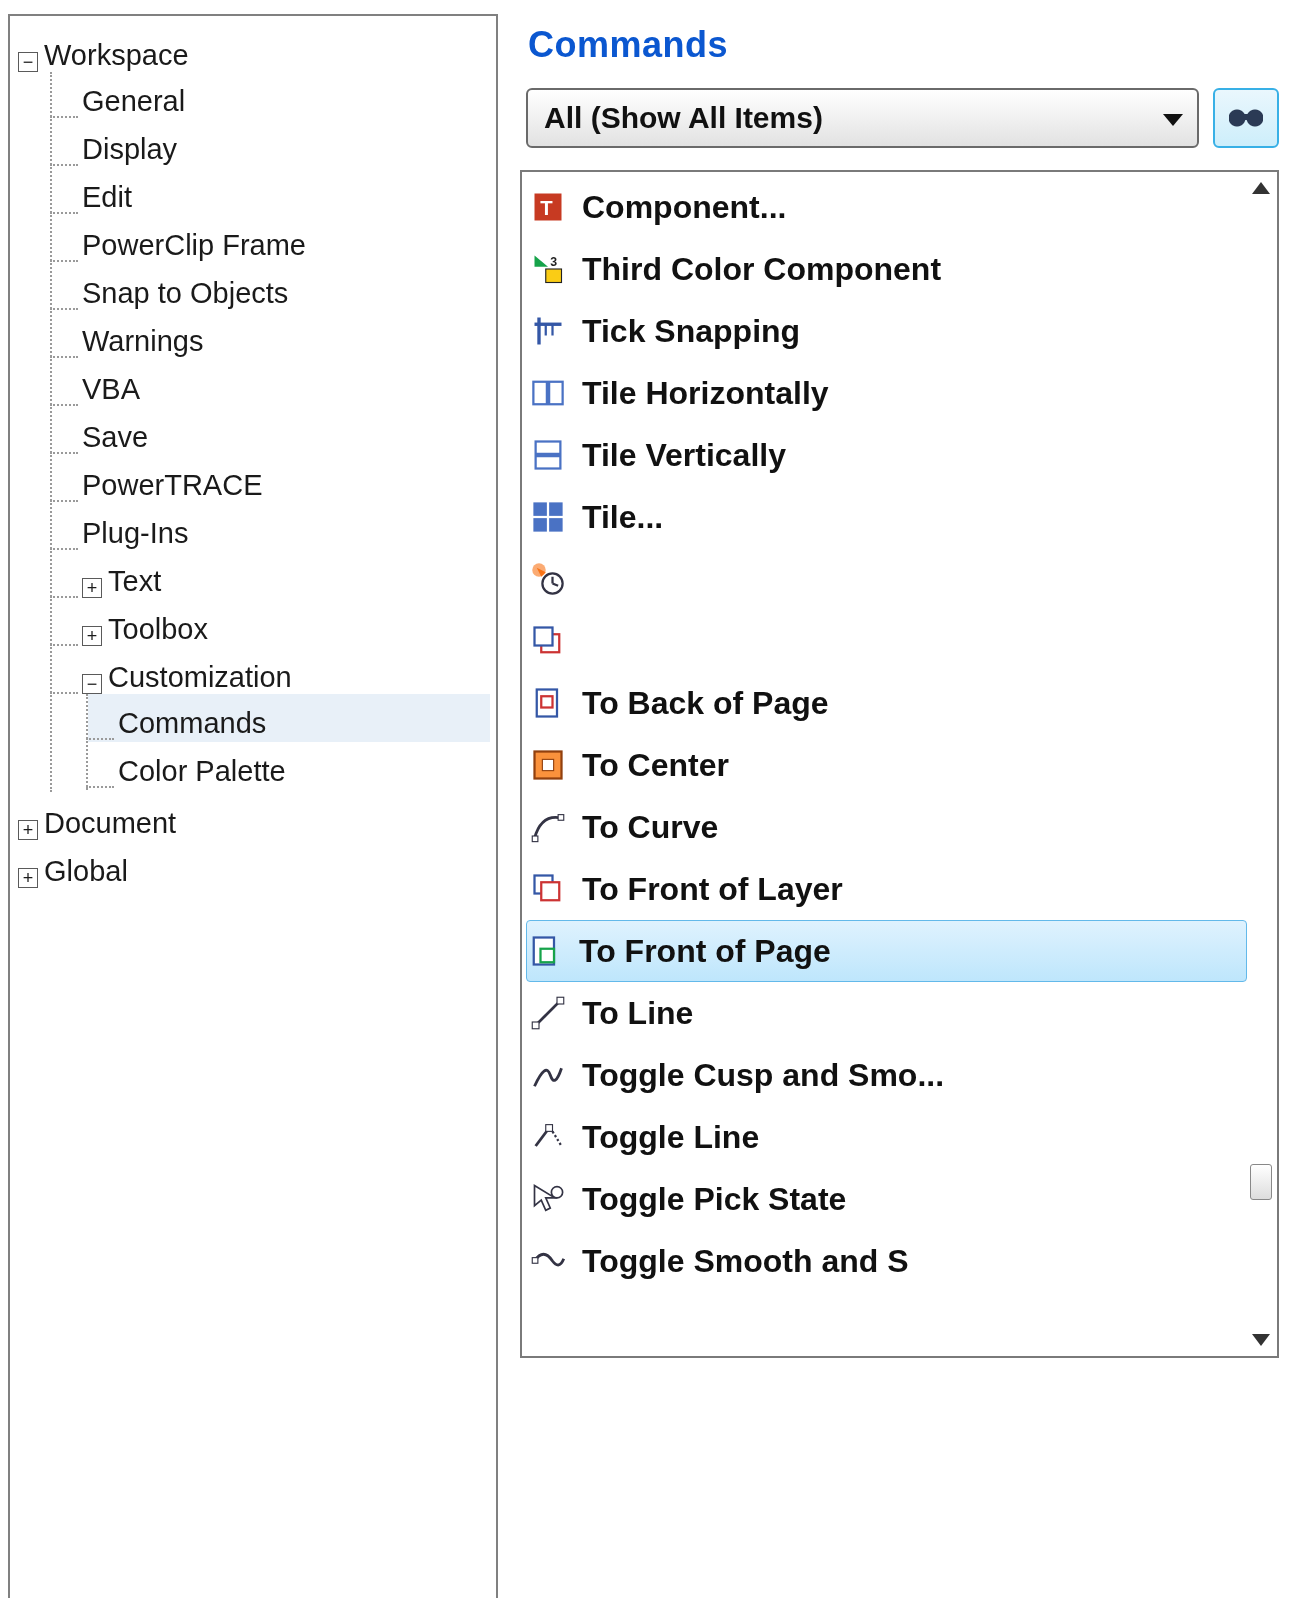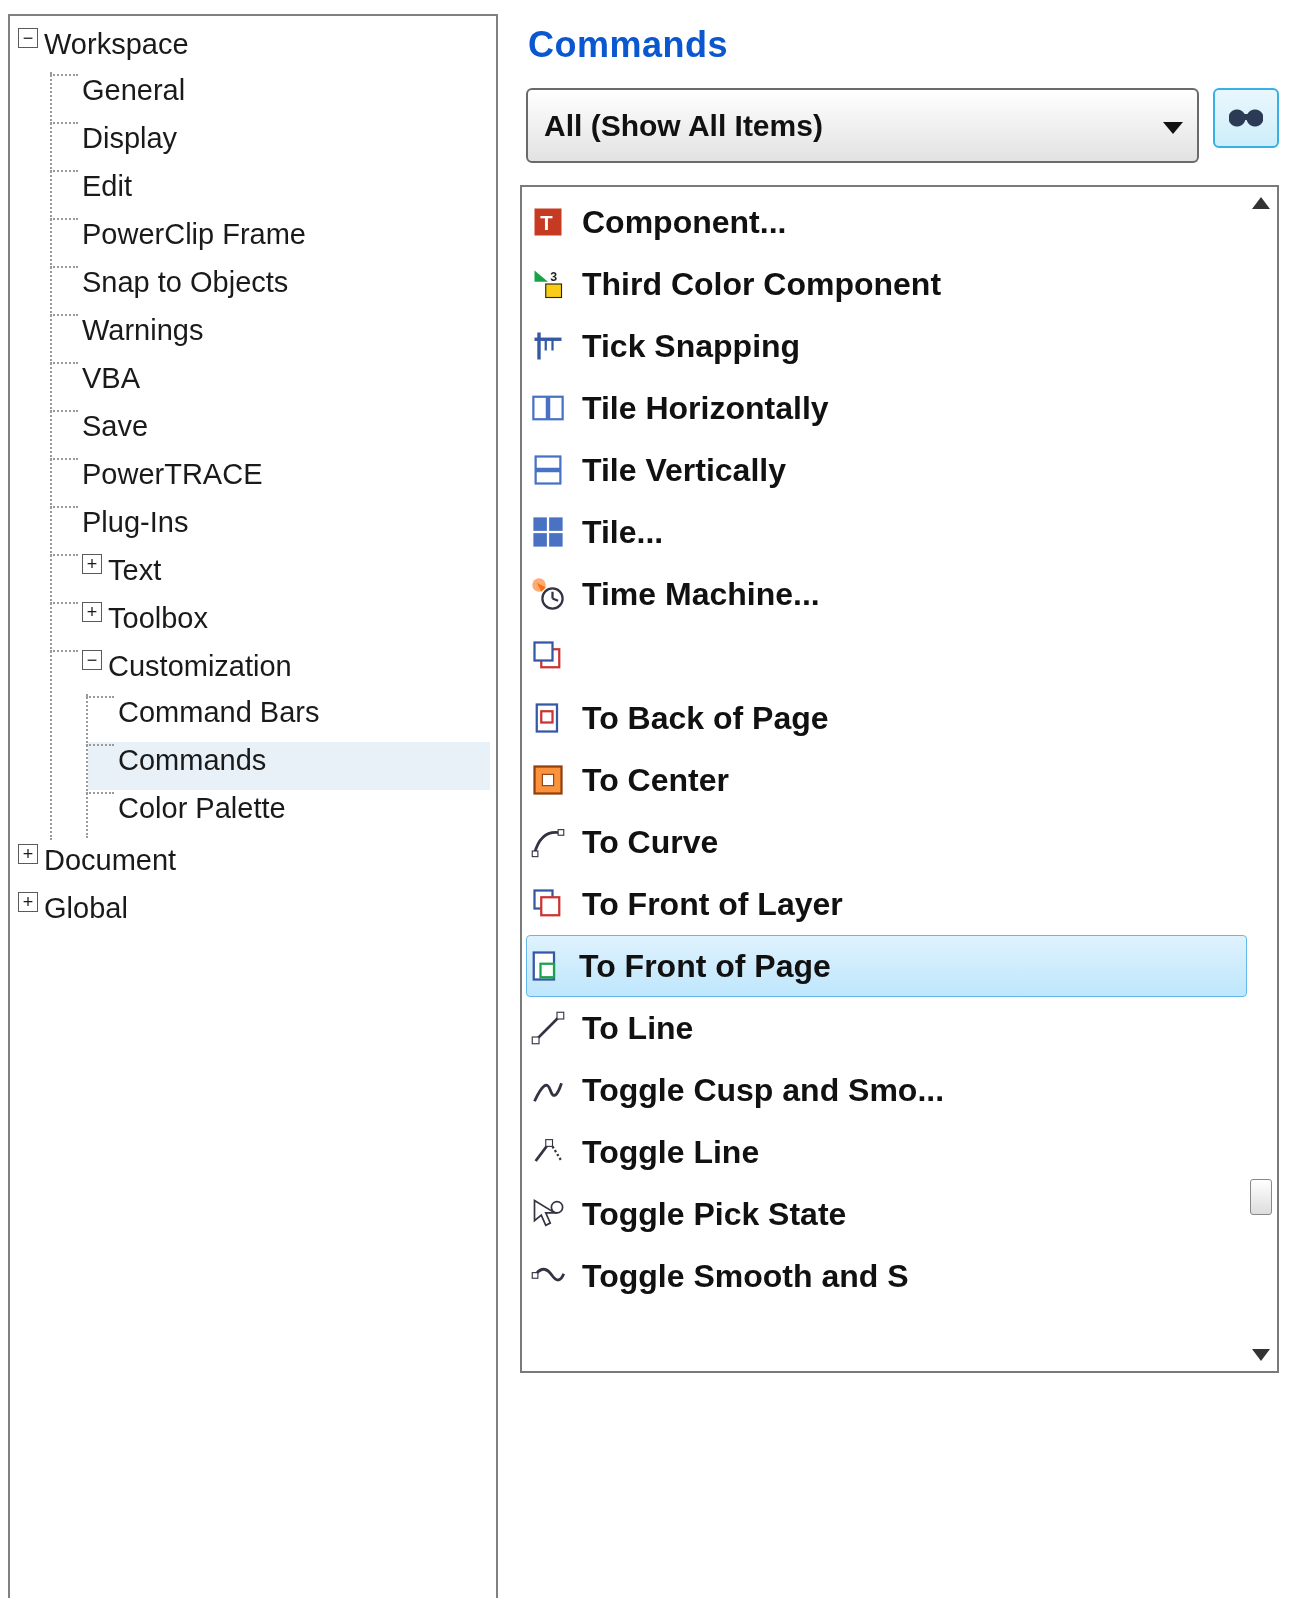--- a/index.html
+++ b/index.html
@@ -27,21 +27,21 @@
     font-weight: 500;
     color: #1a1a1a;
     padding: 2px 0;
     white-space: nowrap;
   }
   .tree-node.selected {
     background: #e8f0f8;
   }
   .tree-node .row {
     display: flex;
-    align-items: flex-start;
+    align-items: flex-end;
     height: 44px;
     position: relative;
   }
   
   .tree-children {
     margin-left: 34px;
     border-left: 2px dotted #9a9a9a;
     padding-left: 0;
   }
   .tree-children .tree-node > .row::before {
@@ -88,21 +88,21 @@
     letter-spacing: 0.5px;
   }
   .cmd-controls {
     display: flex;
     gap: 14px;
     margin-bottom: 22px;
     padding-left: 6px;
   }
   .dropdown {
     flex: 1;
-    height: 75px;
+    height: 60px;
     border: 2px solid #6a6a6a;
     border-radius: 6px;
     background: linear-gradient(#ffffff,#e2e2e2);
     display: flex;
     align-items: center;
     padding: 0 16px;
     font-size: 30px;
     font-weight: 700;
     color: #111;
     position: relative;
@@ -273,25 +273,20 @@
               <span class="expander plus"></span>
               <span class="label">Toolbox</span>
             </div>
           </div>
         <div class="tree-node">
           <div class="row">
               <span class="expander minus"></span>
               <span class="label">Customization</span>
             </div>
           <div class="tree-children">
-            <div class="tree-node">
-                <div class="row">
-                  <span class="label">Command Bars</span>
-                </div>
-              </div>
             <div class="tree-node selected">
                 <div class="row">
                   <span class="label">Commands</span>
                 </div>
               </div>
             <div class="tree-node">
                 <div class="row">
                   <span class="label">Color Palette</span>
                 </div>
               </div>
@@ -377,21 +372,20 @@
             <span>Tile...</span>
           </div>
           <div class="cmd-item">
             <svg viewBox="0 0 32 32" class="cmd-icon">
               <circle cx="20" cy="20" r="9" fill="none" stroke="#334" stroke-width="2"></circle>
               <line x1="20" y1="20" x2="20" y2="14" stroke="#334" stroke-width="2"></line>
               <line x1="20" y1="20" x2="25" y2="22" stroke="#334" stroke-width="2"></line>
               <path d="M6 6 L14 10 L10 14 Z" fill="#f97316"></path>
               <circle cx="8" cy="8" r="6" fill="#f97316" opacity="0.6"></circle>
             </svg>
-            <span>Time Machine...</span>
           </div>
           <div class="cmd-item">
             <svg viewBox="0 0 32 32" class="cmd-icon">
               <rect x="10" y="10" width="16" height="16" fill="#fff" stroke="#c33" stroke-width="2"></rect>
               <rect x="4" y="4" width="16" height="16" fill="#fff" stroke="#3457a6" stroke-width="2"></rect>
             </svg>
           </div>
           <div class="cmd-item">
             <svg viewBox="0 0 32 32" class="cmd-icon">
               <rect x="6" y="4" width="18" height="24" fill="#fff" stroke="#3457a6" stroke-width="2"></rect>

